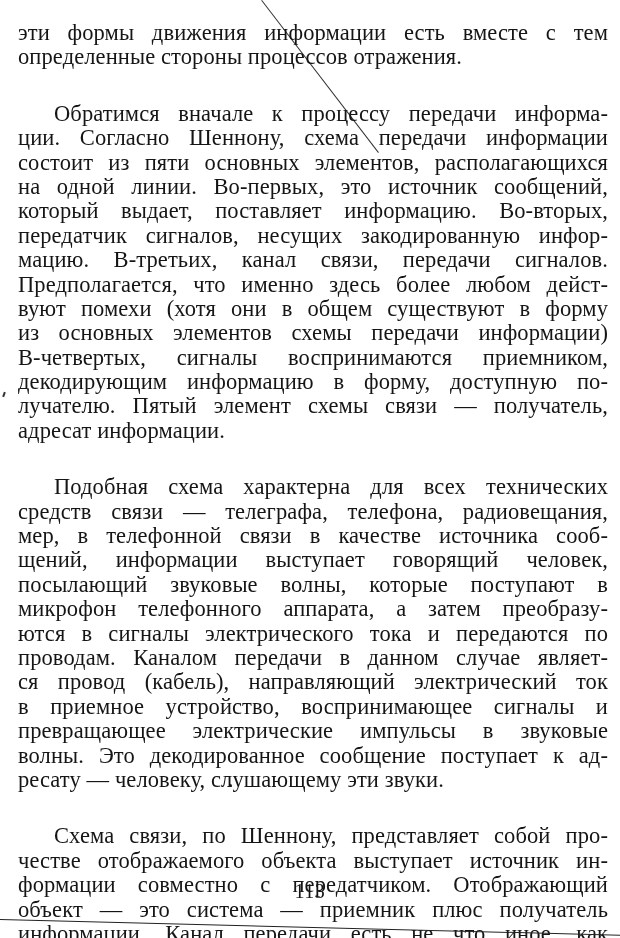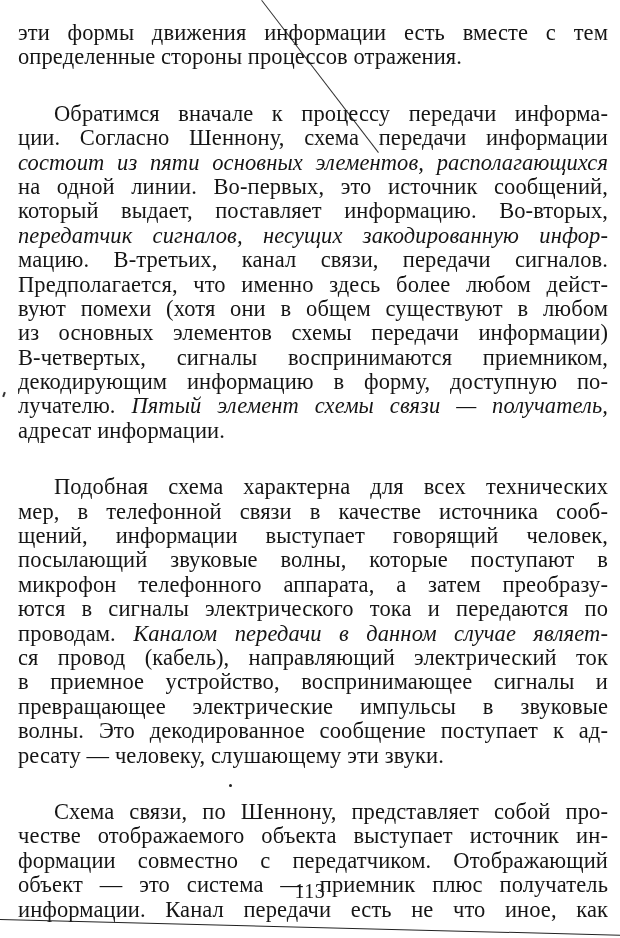--- a/index.html
+++ b/index.html
@@ -38,21 +38,20 @@
       letter-spacing: 0.1px;
     }
     .line.last {
       text-align-last: left;
     }
     .line.indent {
       padding-left: 36px;
       margin-top: 32px;
     }
     .seg.italic {
-      font-style: italic;
     }
     .page-number {
       position: absolute;
       left: 0;
       width: 620px;
       top: 880px;
       text-align: center;
       font-size: 20px;
       font-weight: normal;
       letter-spacing: 0.5px;
@@ -108,27 +107,28 @@
       <div class="line"><span class="seg">эти формы движения информации есть вместе с тем</span></div>
       <div class="line last"><span class="seg">определенные стороны процессов отражения.</span></div>
       <div class="line indent"><span class="seg">Обратимся вначале к процессу передачи информа-</span></div>
       <div class="line"><span class="seg">ции. Согласно Шеннону, схема передачи информации</span></div>
       <div class="line"><span class="seg italic">состоит из пяти основных элементов, располагающихся</span></div>
       <div class="line"><span class="seg">на одной линии. Во-первых, это </span><span class="seg">источник сообщений,</span></div>
       <div class="line"><span class="seg">который выдает, поставляет информацию. Во-вторых,</span></div>
       <div class="line"><span class="seg italic">передатчик сигналов, несущих закодированную инфор-</span></div>
       <div class="line"><span class="seg">мацию. В-третьих, канал связи, передачи сигналов.</span></div>
       <div class="line"><span class="seg">Предполагается, что именно здесь более любом дейст-</span></div>
-      <div class="line"><span class="seg">вуют помехи (хотя они в общем существуют в любом</span></div>
+      <div class="line"><span class="seg">вуют помехи (хотя они в общем существуют в форму</span></div>
       <div class="line"><span class="seg">из основных элементов схемы передачи информации)</span></div>
       <div class="line"><span class="seg">В-четвертых, сигналы воспринимаются приемником,</span></div>
       <div class="line"><span class="seg">декодирующим информацию в форму, доступную по-</span></div>
       <div class="line"><span class="seg">лучателю. </span><span class="seg italic">Пятый элемент схемы связи — получатель,</span></div>
       <div class="line last"><span class="seg">адресат информации.</span></div>
       <div class="line indent"><span class="seg">Подобная схема характерна для всех технических</span></div>
+      <div class="line"><span class="seg">средств связи — телеграфа, телефона, радиовещания,</span></div>
       <div class="line"><span class="seg">мер, в телефонной связи в качестве источника сооб-</span></div>
       <div class="line"><span class="seg">щений, информации выступает говорящий человек,</span></div>
       <div class="line"><span class="seg">посылающий звуковые волны, которые поступают в</span></div>
       <div class="line"><span class="seg">микрофон телефонного аппарата, а затем преобразу-</span></div>
       <div class="line"><span class="seg">ются в сигналы электрического тока и передаются по</span></div>
       <div class="line"><span class="seg">проводам. </span><span class="seg italic">Каналом передачи в данном случае являет-</span></div>
       <div class="line"><span class="seg">ся провод (кабель), направляющий электрический ток</span></div>
       <div class="line"><span class="seg">в приемное устройство, воспринимающее сигналы и</span></div>
       <div class="line"><span class="seg">превращающее электрические импульсы в звуковые</span></div>
       <div class="line"><span class="seg">волны. Это декодированное сообщение поступает к ад-</span></div>

